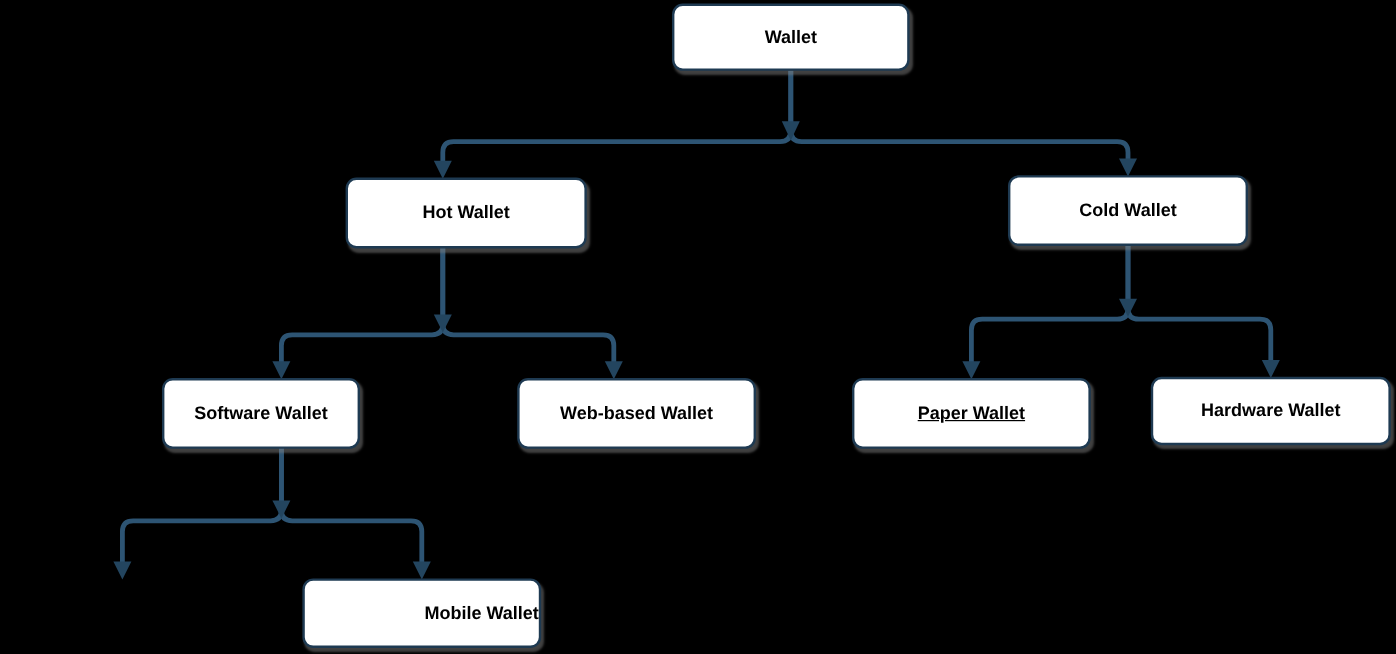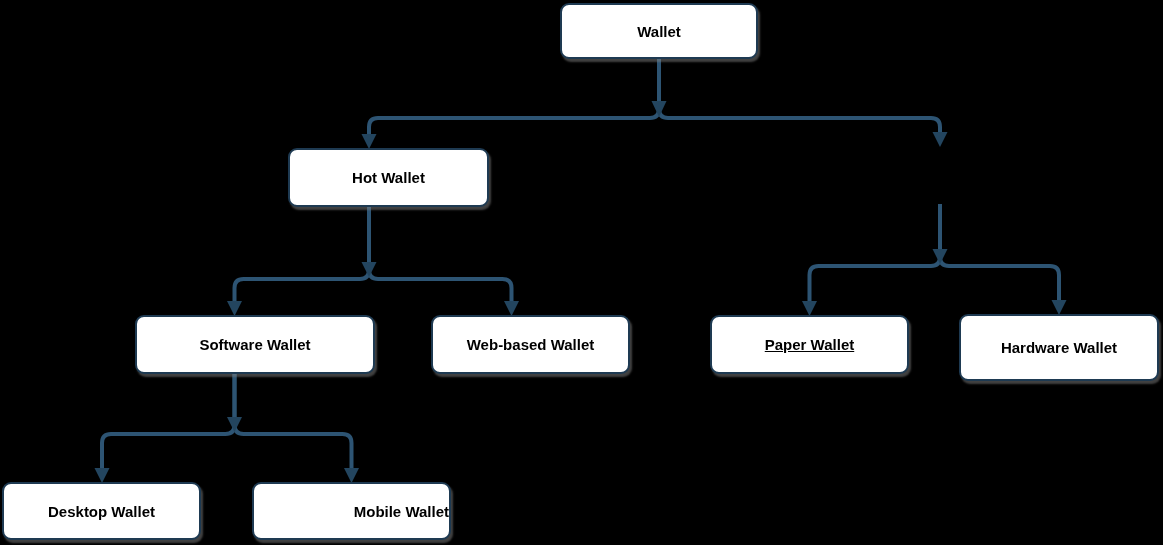--- a/index.html
+++ b/index.html
@@ -46,24 +46,24 @@
   .node-label {
     font-weight: bold;
     font-size: 15px;
     color: var(--text, #000000);
     line-height: 1;
   }
   
   #n-wallet   { left: 560px; top: 3px;   width: 198px; height: 56px; }
   #n-hot      { left: 268px; top: 148px; width: 201px; height: 59px; margin-left: 20px; }
   #n-cold     { left: 840px; top: 146px; width: 200px; height: 59px; }
-  #n-software { left: 135px; top: 315px; width: 240px; height: 59px; align-items: center; }
+  #n-software { left: 135px; top: 315px; width: 165px; height: 59px; align-items: center; }
   #n-web      { left: 412px; top: 315px; width: 199px; height: 59px; margin-left: 19px; }
   #n-paper    { left: 710px; top: 315px; width: 199px; height: 59px; text-decoration: underline; }
-  #n-hardware { left: 959px; top: 314px; width: 200px; height: 67px; }
+  #n-hardware { left: 959px; top: 314px; width: 200px; height: 57px; }
   #n-desktop  { left: 2px;   top: 482px; width: 199px; height: 58px; }
   #n-mobile   { left: 252px; top: 482px; width: 199px; height: 58px; justify-content: flex-end; }
 </style>
 </head>
 <body>
 
 <div class="canvas">
 
   <svg class="connectors" viewBox="0 0 1163 545" xmlns="http://www.w3.org/2000/svg">
 
@@ -91,32 +91,32 @@
     <polygon class="arrow" points="94.5,468 109.5,468 102,483"></polygon>
     <polygon class="arrow" points="344,468 359,468 351.5,483"></polygon>
   </svg>
 
   <div class="node" id="n-wallet">
     <span class="node-label">Wallet</span>
   </div>
   <div class="node" id="n-hot">
     <span class="node-label">Hot Wallet</span>
   </div>
+  <div class="node" id="n-cold">
+    <span class="node-label">Cold Wallet</span>
+  </div>
   <div class="node" id="n-software">
     <span class="node-label">Software Wallet</span>
   </div>
   <div class="node" id="n-web">
     <span class="node-label">Web-based Wallet</span>
   </div>
   <div class="node" id="n-paper">
     <span class="node-label">Paper Wallet</span>
   </div>
   <div class="node" id="n-hardware">
     <span class="node-label">Hardware Wallet</span>
   </div>
-  <div class="node" id="n-desktop">
-    <span class="node-label">Desktop Wallet</span>
-  </div>
   <div class="node" id="n-mobile">
     <span class="node-label">Mobile Wallet</span>
   </div>
 
 </div>
 
 </body></html>

